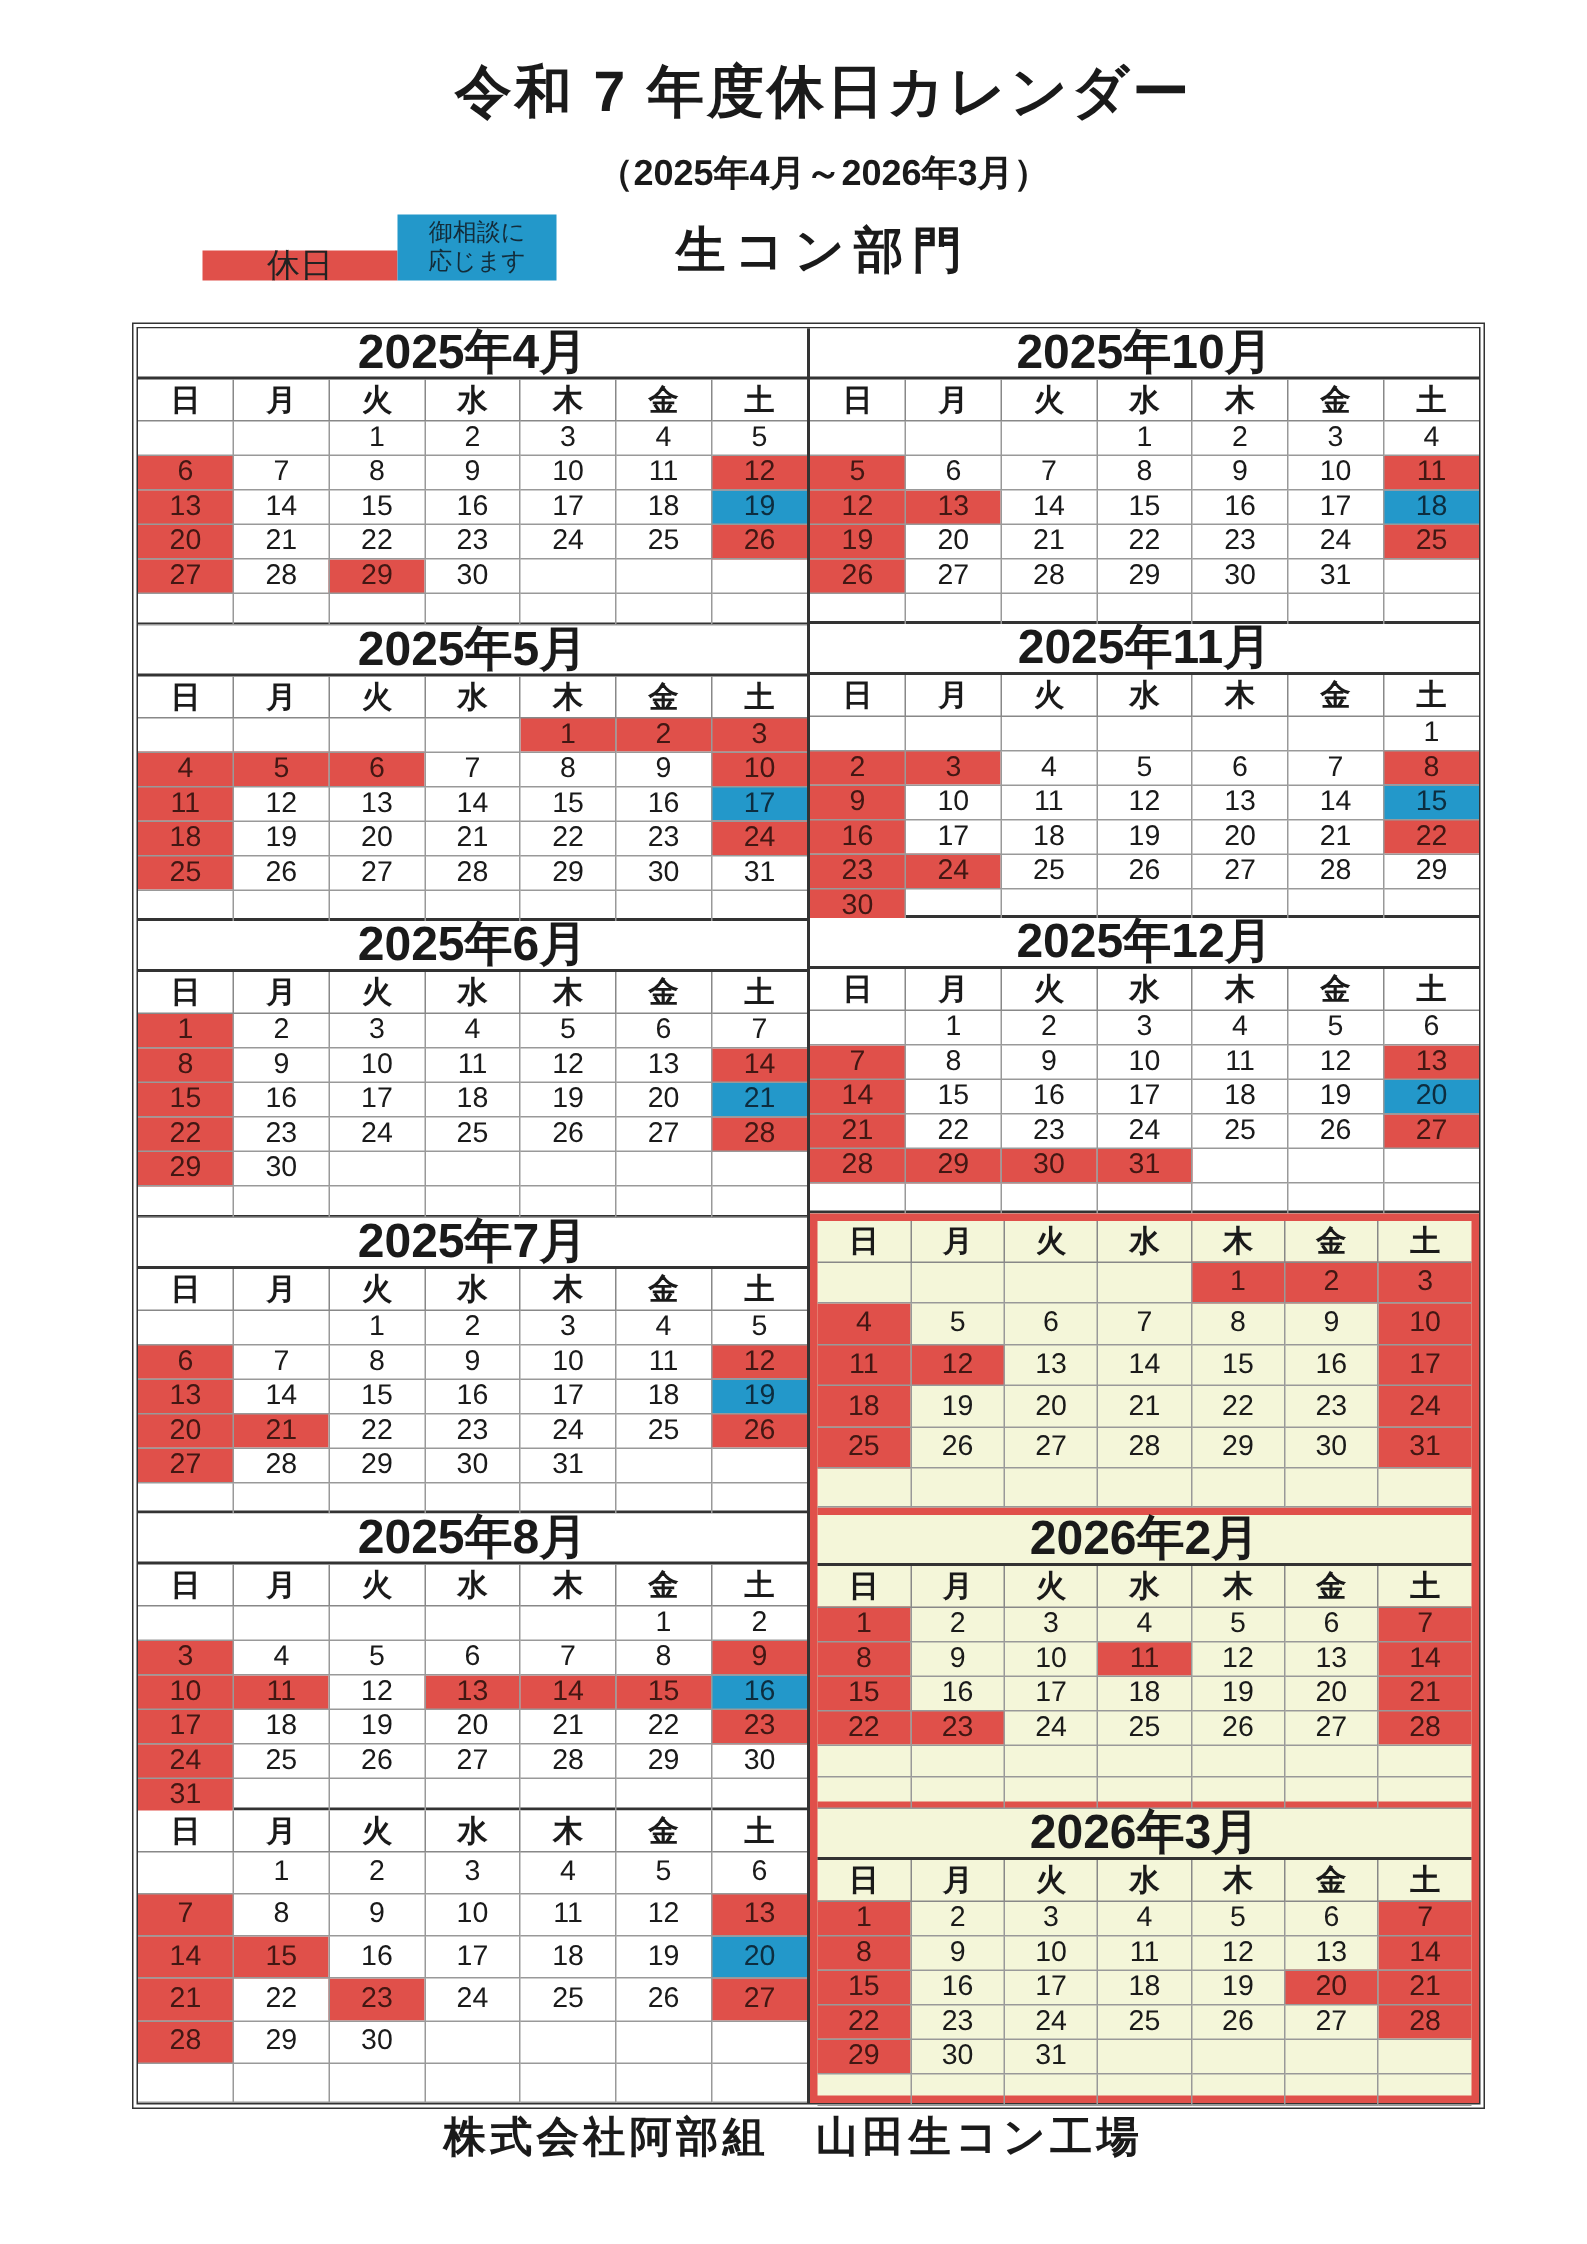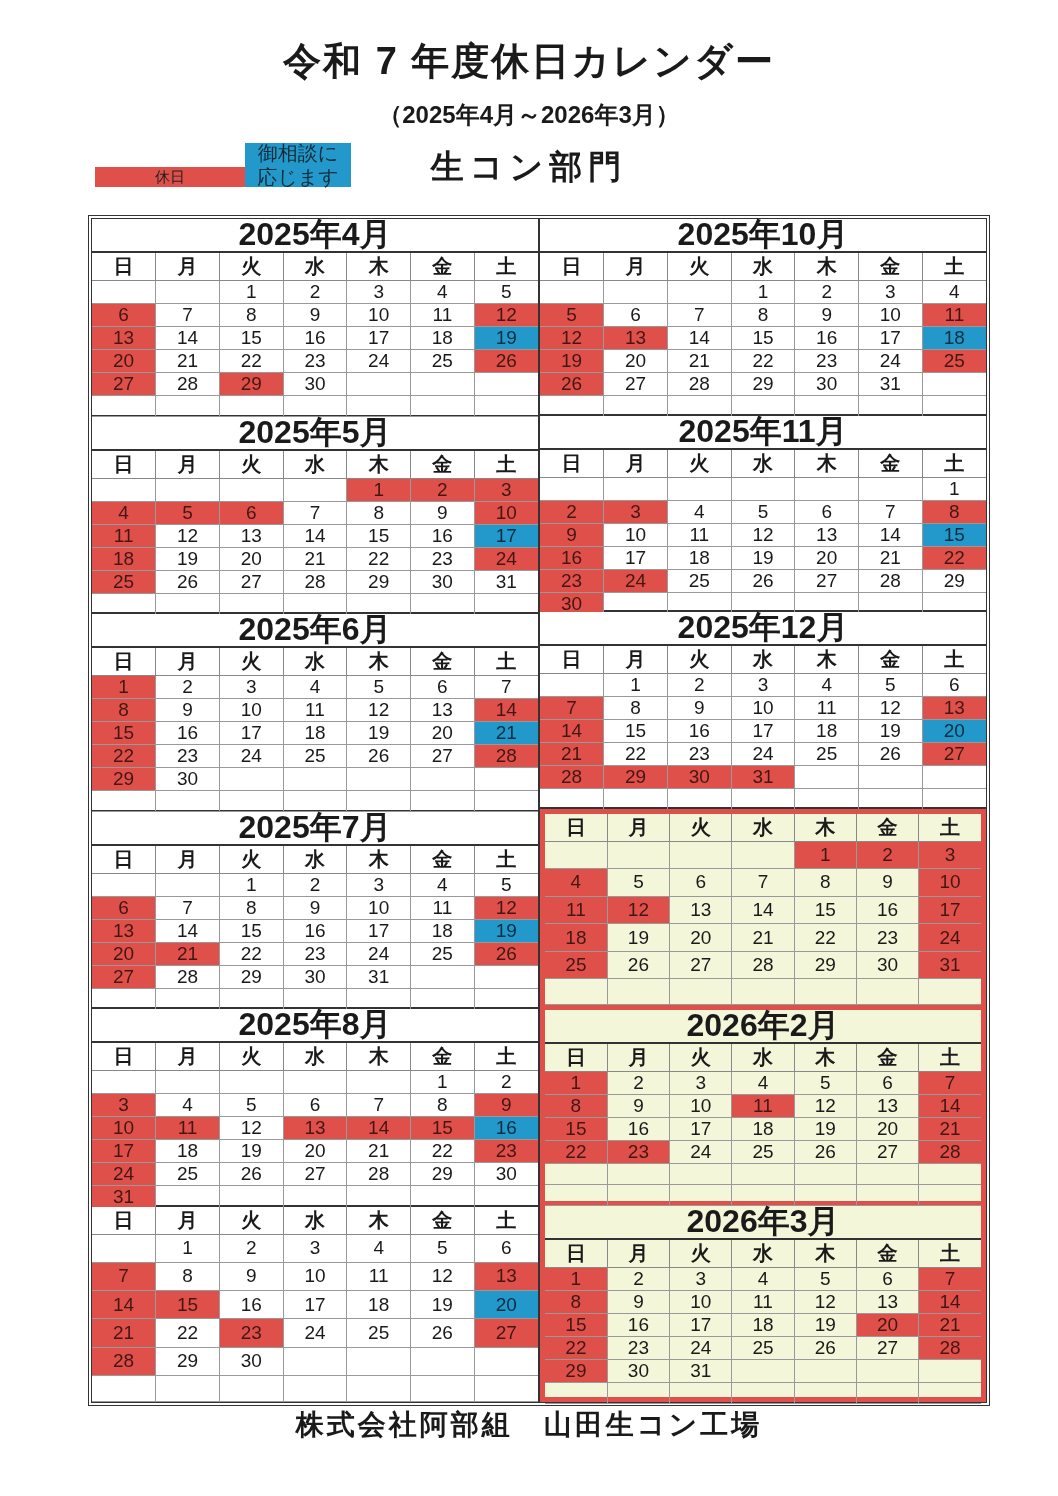--- a/index.html
+++ b/index.html
@@ -9,27 +9,27 @@
     --line:#999;
     --strong:#222;
     --ink:#1a1a1a;
   }
   *{box-sizing:border-box;}
   body{
     width:1058px;height:1496px;margin:0;background:#ffffff;
     font-family:"Liberation Sans", sans-serif;color:var(--ink);
     overflow:hidden;
   }
-  .header{text-align:center;padding-top:36px;}
+  .header{text-align:center;padding-top:36px;padding-left:40px;}
   .title{font-size:38px;font-weight:bold;letter-spacing:2px;}
   .subtitle{font-size:24px;font-weight:bold;margin-top:12px;}
   .band{position:relative;height:64px;margin-top:8px;}
   .legend{position:absolute;left:95px;top:4px;display:flex;height:44px;}
-  .legend-red{width:150px;background:var(--red);display:flex;align-items:center;justify-content:center;font-size:15px;color:#222;margin-top:24px;}
-  .legend-blue{width:106px;background:var(--blue);display:flex;align-items:center;justify-content:center;text-align:center;font-size:20px;line-height:1.2;color:#132c3a;white-space:pre-line;}
+  .legend-red{width:130px;background:var(--red);display:flex;align-items:center;justify-content:center;font-size:22px;color:#222;margin-top:24px;}
+  .legend-blue{width:106px;background:var(--blue);display:flex;align-items:center;justify-content:center;text-align:center;font-size:16px;line-height:1.2;color:#132c3a;white-space:pre-line;}
   .section-title{font-size:33px;font-weight:bold;letter-spacing:6px;padding-top:6px;text-align:center;}
 
   .calendar{
     margin:12px 0 0 88px;width:902px;height:1191px;
     border:4px double #333;display:flex;background:#fff;
   }
   .col{flex:1;display:flex;flex-direction:column;min-width:0;}
   .col.right{border-left:2px solid #333;align-items:center;}
   .month{flex:1;display:flex;flex-direction:column;border-bottom:2px solid #333;background:#fff;min-height:0;}
   .col .month:last-child{border-bottom:none;}

